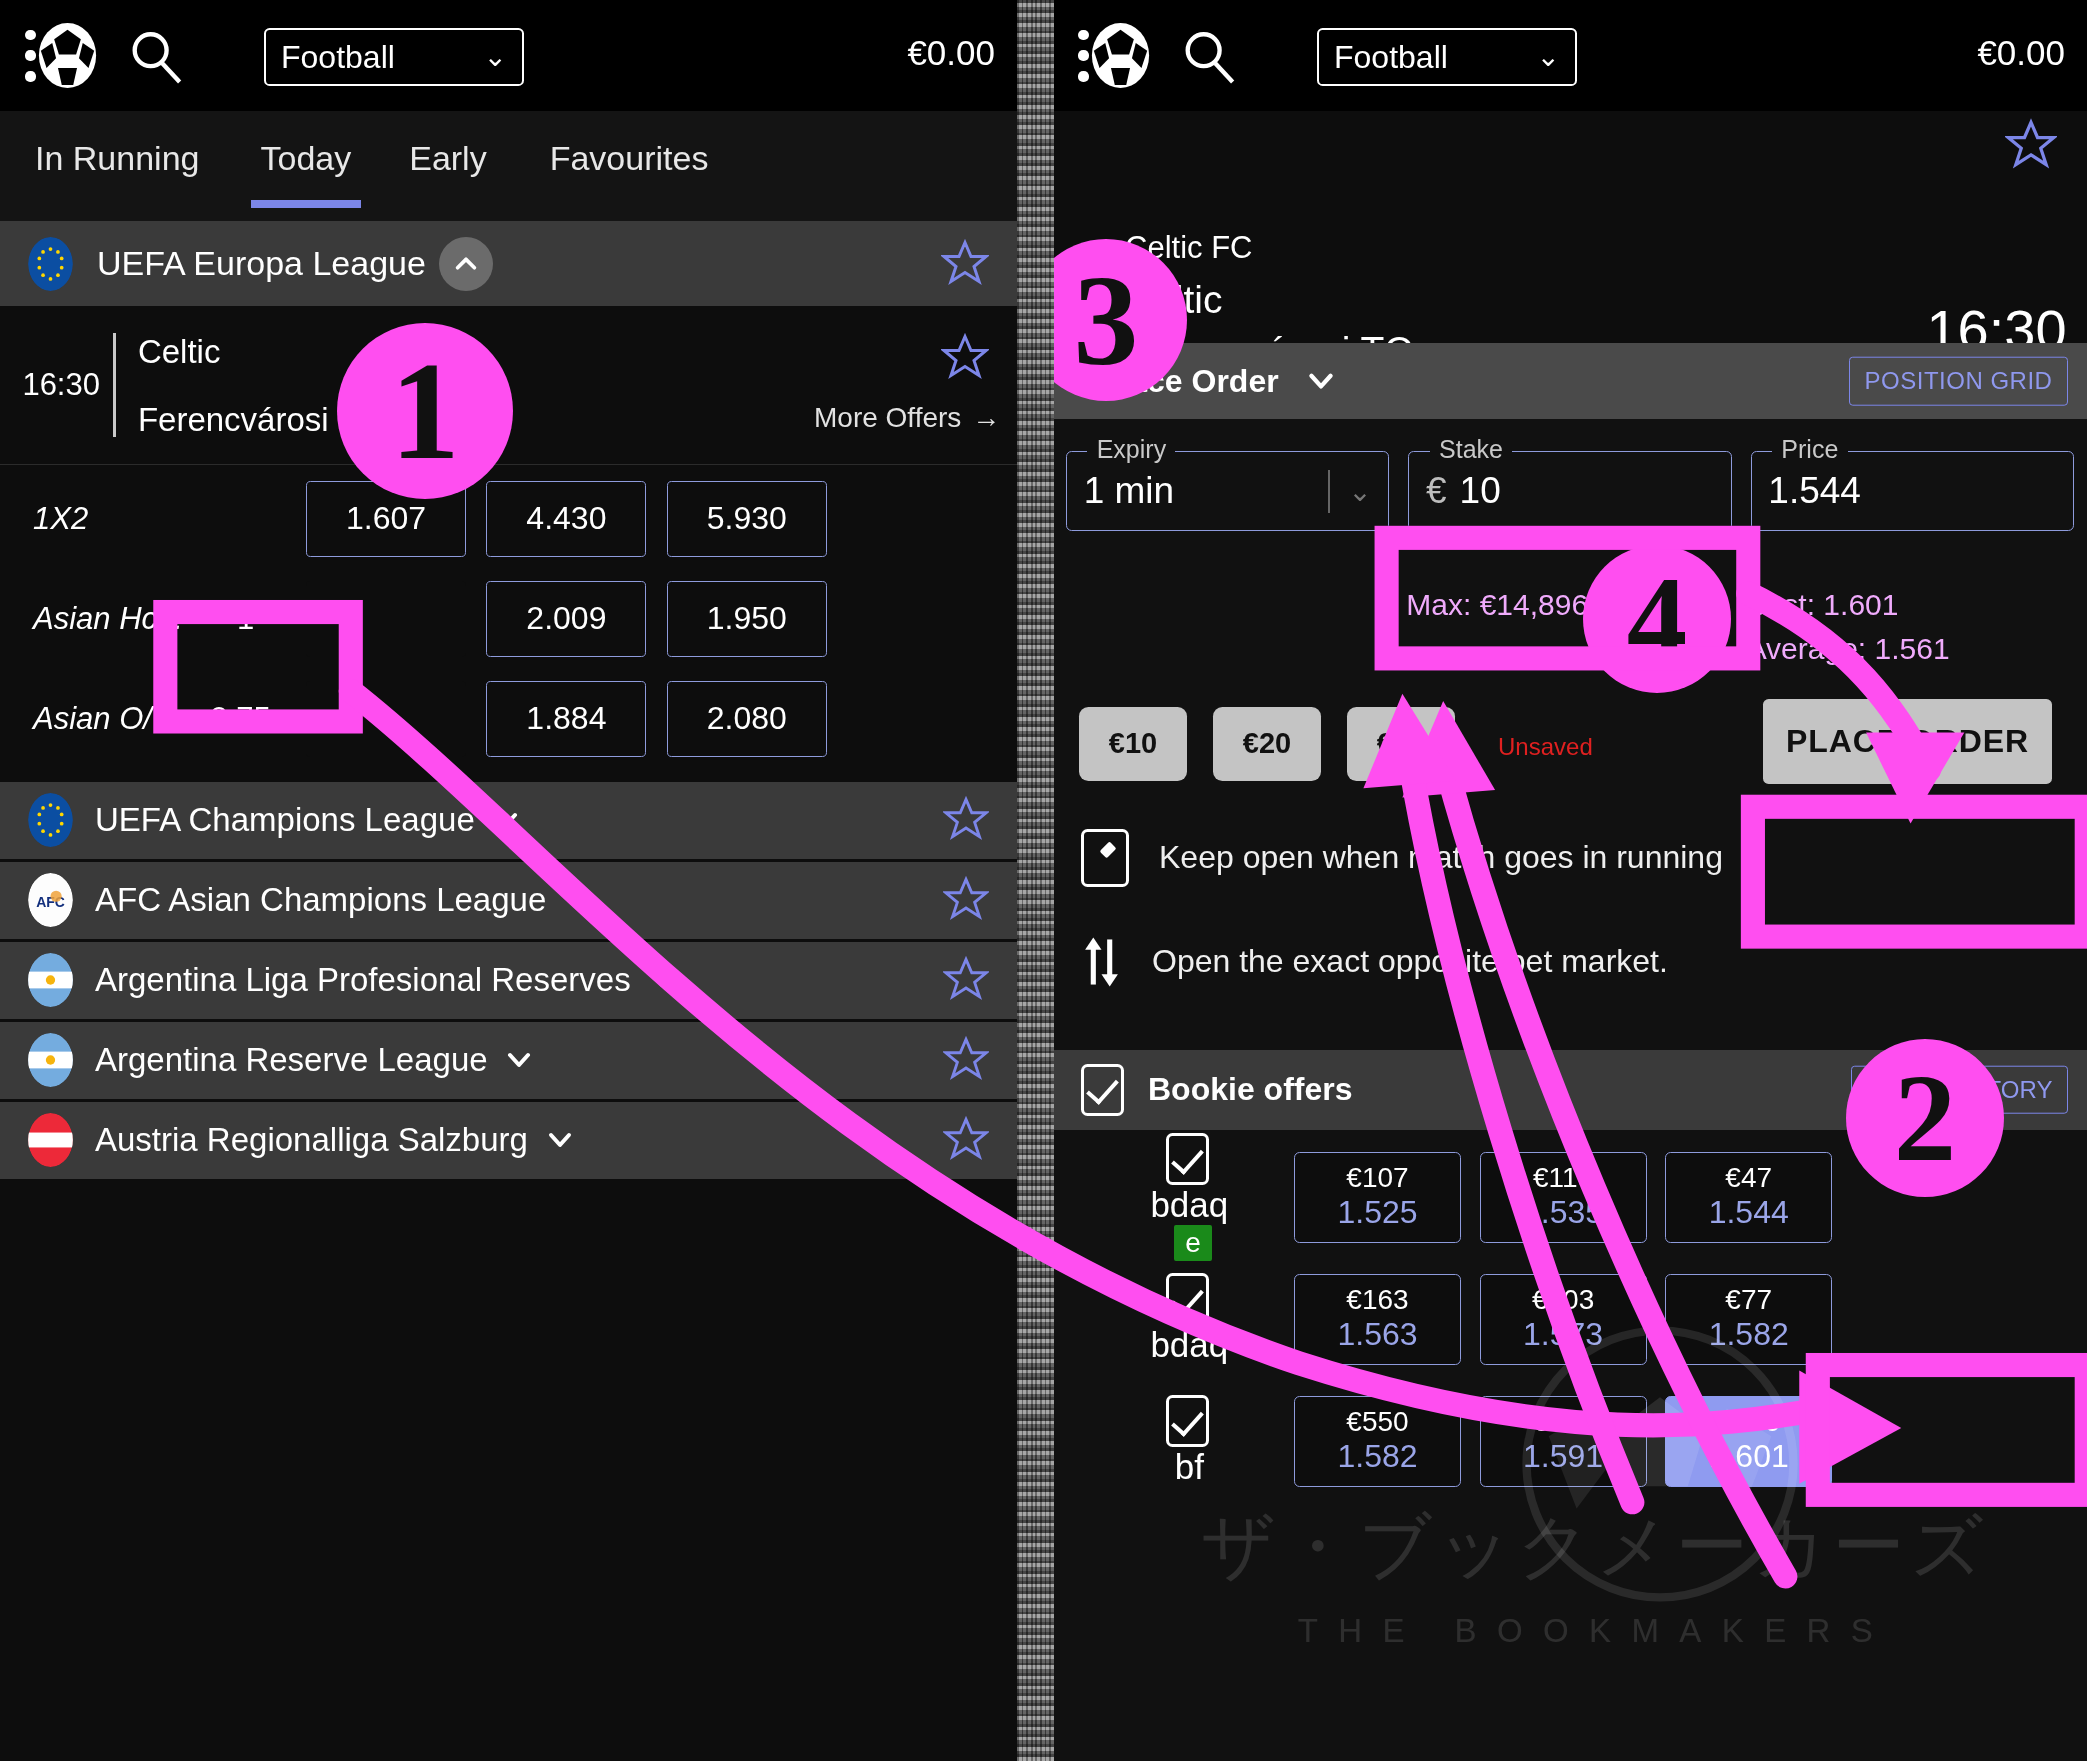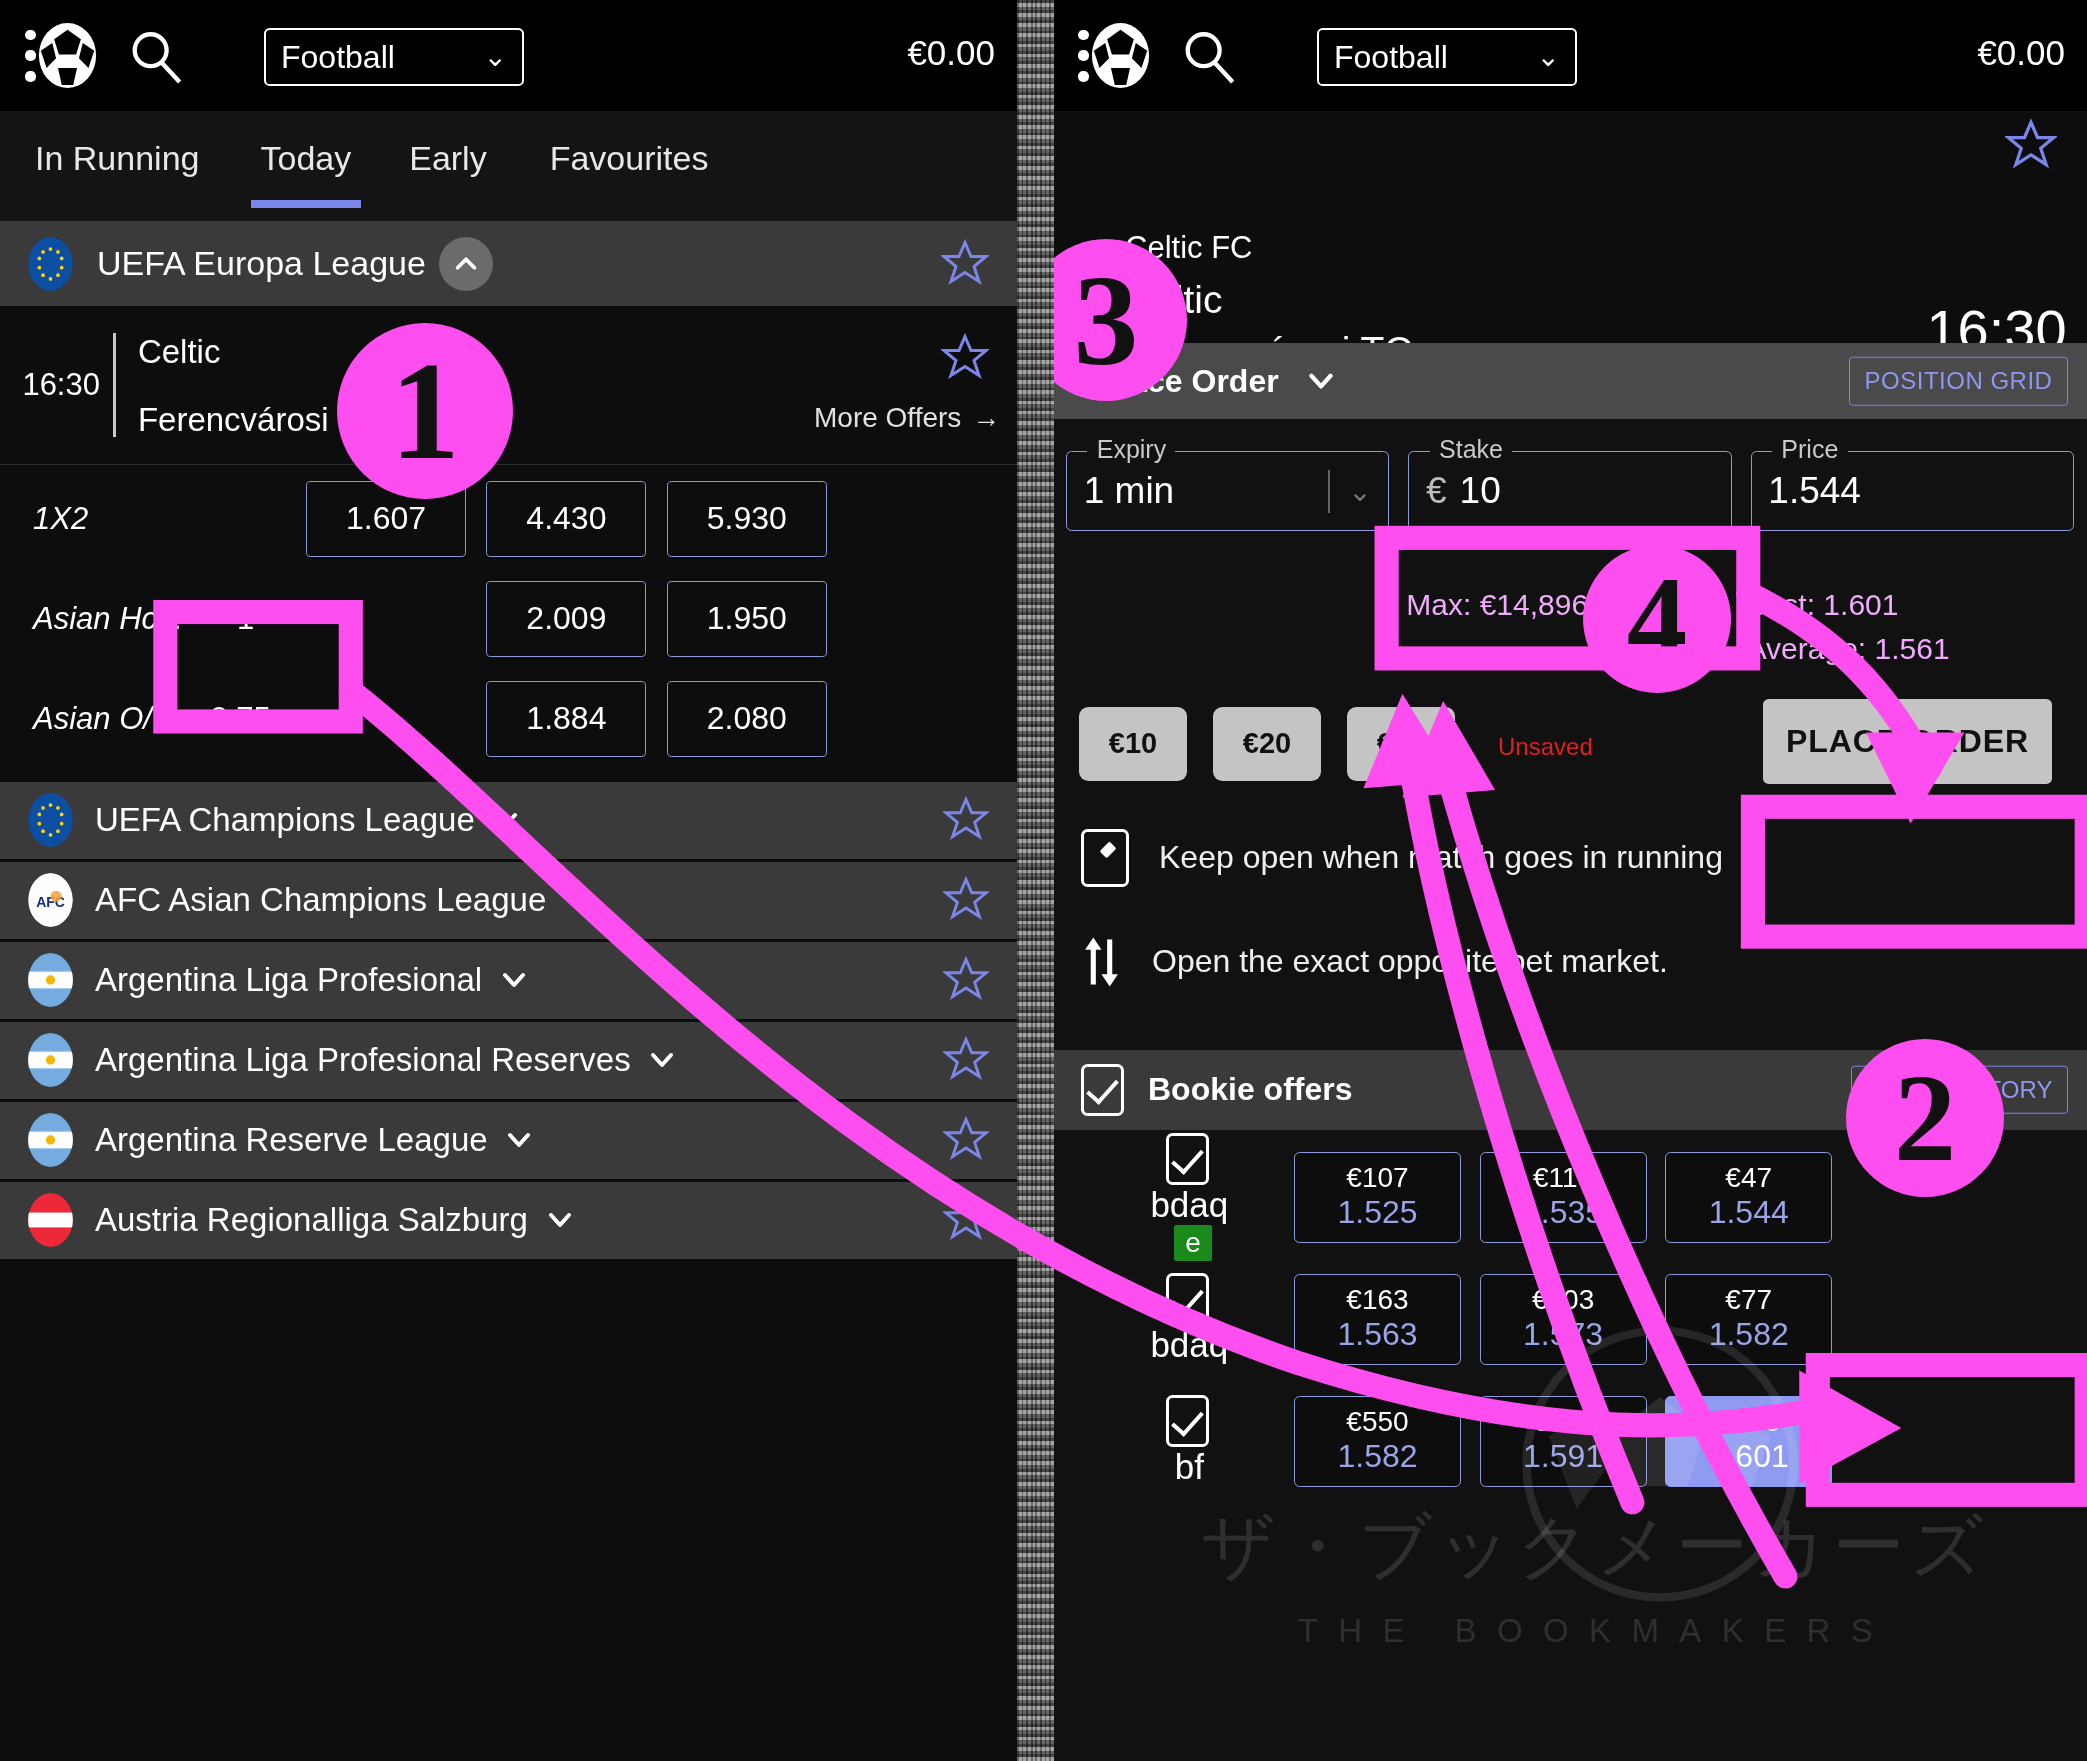--- a/index.html
+++ b/index.html
@@ -99,21 +99,21 @@
   .pobar .t { font-size:32px; font-weight:bold; margin-left:46px; color:#fff; }
   .pobar .c { margin-left:26px; }
   .gridbtn {
     position:absolute; right:18.6px; top:50%; transform:translateY(-50%);
     border:1.9px solid #7c86e8; border-radius:3.7px; color:#8f98ee;
     font-size:24px; padding:9.3px 15px; letter-spacing:0.5px;
   }
 
   
   .form { background:#111; padding:32px 0 0 0; position:relative; }
-  .fields { display:flex; padding:0 13px; gap:19px;justify-content:flex-end; }
+  .fields { display:flex; padding:0 13px; gap:19px; }
   .fw { position:relative; flex:1; }
   .fieldbox {
     height:80px; border:1.9px solid #8e9bdc; border-radius:5.6px;
     display:flex; align-items:center; padding:0 16.7px; font-size:37px; color:#fff; position:relative;
   }
   .flabel {
     position:absolute; top:-16.7px; left:20.4px; background:#111; padding:0 9.3px;
     font-size:25px; color:#c9c9c9;
   }
   .divbar { width:1.9px; height:43px; background:#666; margin-left:auto; }
@@ -354,40 +354,20 @@
             <polyline points="6,11 15,21 24,11" fill="none" stroke="#fff" stroke-width="4" stroke-linecap="round" stroke-linejoin="round"></polyline>
           </svg>
         </div>
         <div class="star">
           <svg viewBox="0 0 48 48" width="46" height="46">
             <polygon points="24,4 30,18 45,18 33,28 38,43 24,34 10,43 15,28 3,18 18,18" fill="none" stroke="#7c86e8" stroke-width="3"></polygon>
           </svg>
         </div>
       </div>
 
-      <div class="lgrow">
-        <div class="flag">
-          <svg viewBox="0 0 48 58" width="45" height="54">
-            <ellipse cx="24" cy="29" rx="24" ry="29" fill="#74acdf"></ellipse>
-            <rect x="0" y="20" width="48" height="18" fill="#fff"></rect>
-            <circle cx="24" cy="29" r="5" fill="#f6b40e"></circle>
-          </svg>
-        </div>
-        <div class="lbl">Argentina Liga Profesional</div>
-        <div class="chevd">
-          <svg viewBox="0 0 30 30" width="30" height="30">
-            <polyline points="6,11 15,21 24,11" fill="none" stroke="#fff" stroke-width="4" stroke-linecap="round" stroke-linejoin="round"></polyline>
-          </svg>
-        </div>
-        <div class="star">
-          <svg viewBox="0 0 48 48" width="46" height="46">
-            <polygon points="24,4 30,18 45,18 33,28 38,43 24,34 10,43 15,28 3,18 18,18" fill="none" stroke="#7c86e8" stroke-width="3"></polygon>
-          </svg>
-        </div>
-      </div>
 
       <div class="lgrow">
         <div class="flag">
           <svg viewBox="0 0 48 58" width="45" height="54">
             <ellipse cx="24" cy="29" rx="24" ry="29" fill="#74acdf"></ellipse>
             <rect x="0" y="20" width="48" height="18" fill="#fff"></rect>
             <circle cx="24" cy="29" r="5" fill="#f6b40e"></circle>
           </svg>
         </div>
         <div class="lbl">Argentina Liga Profesional Reserves</div>

